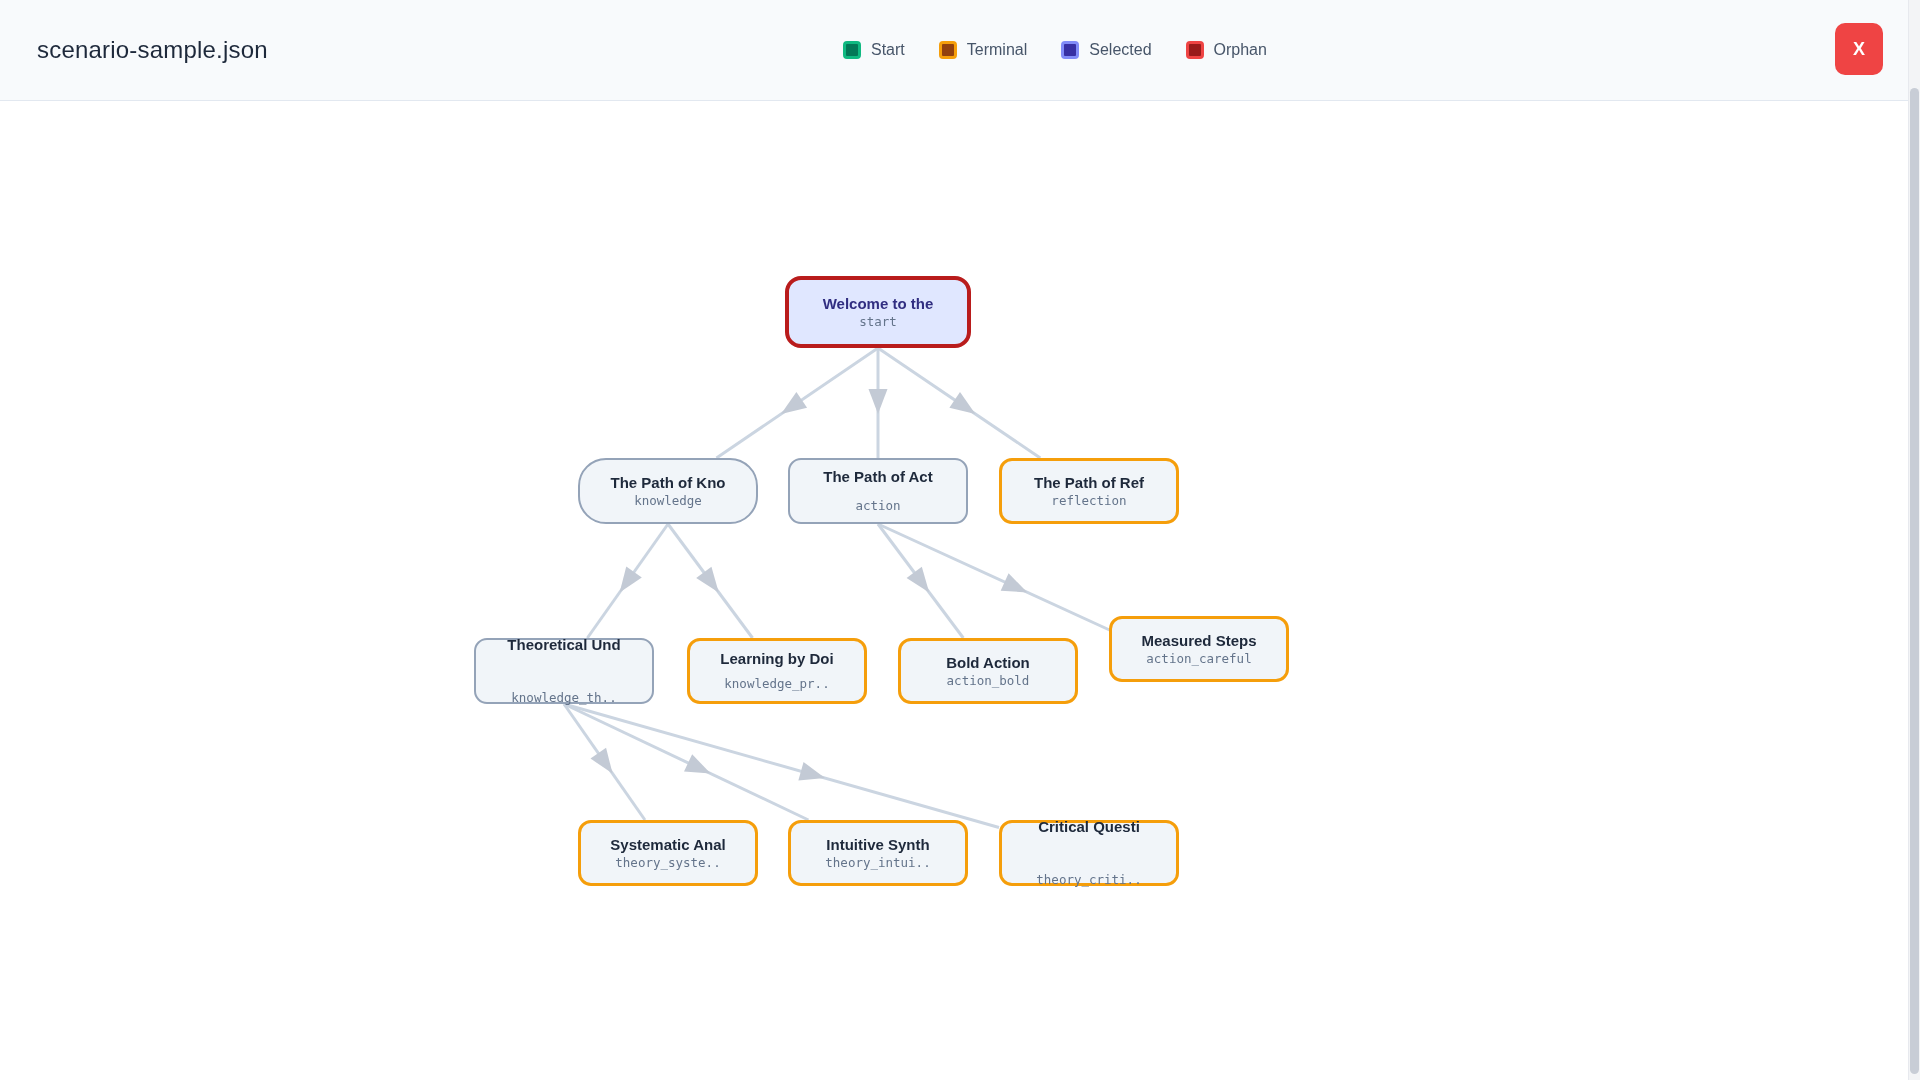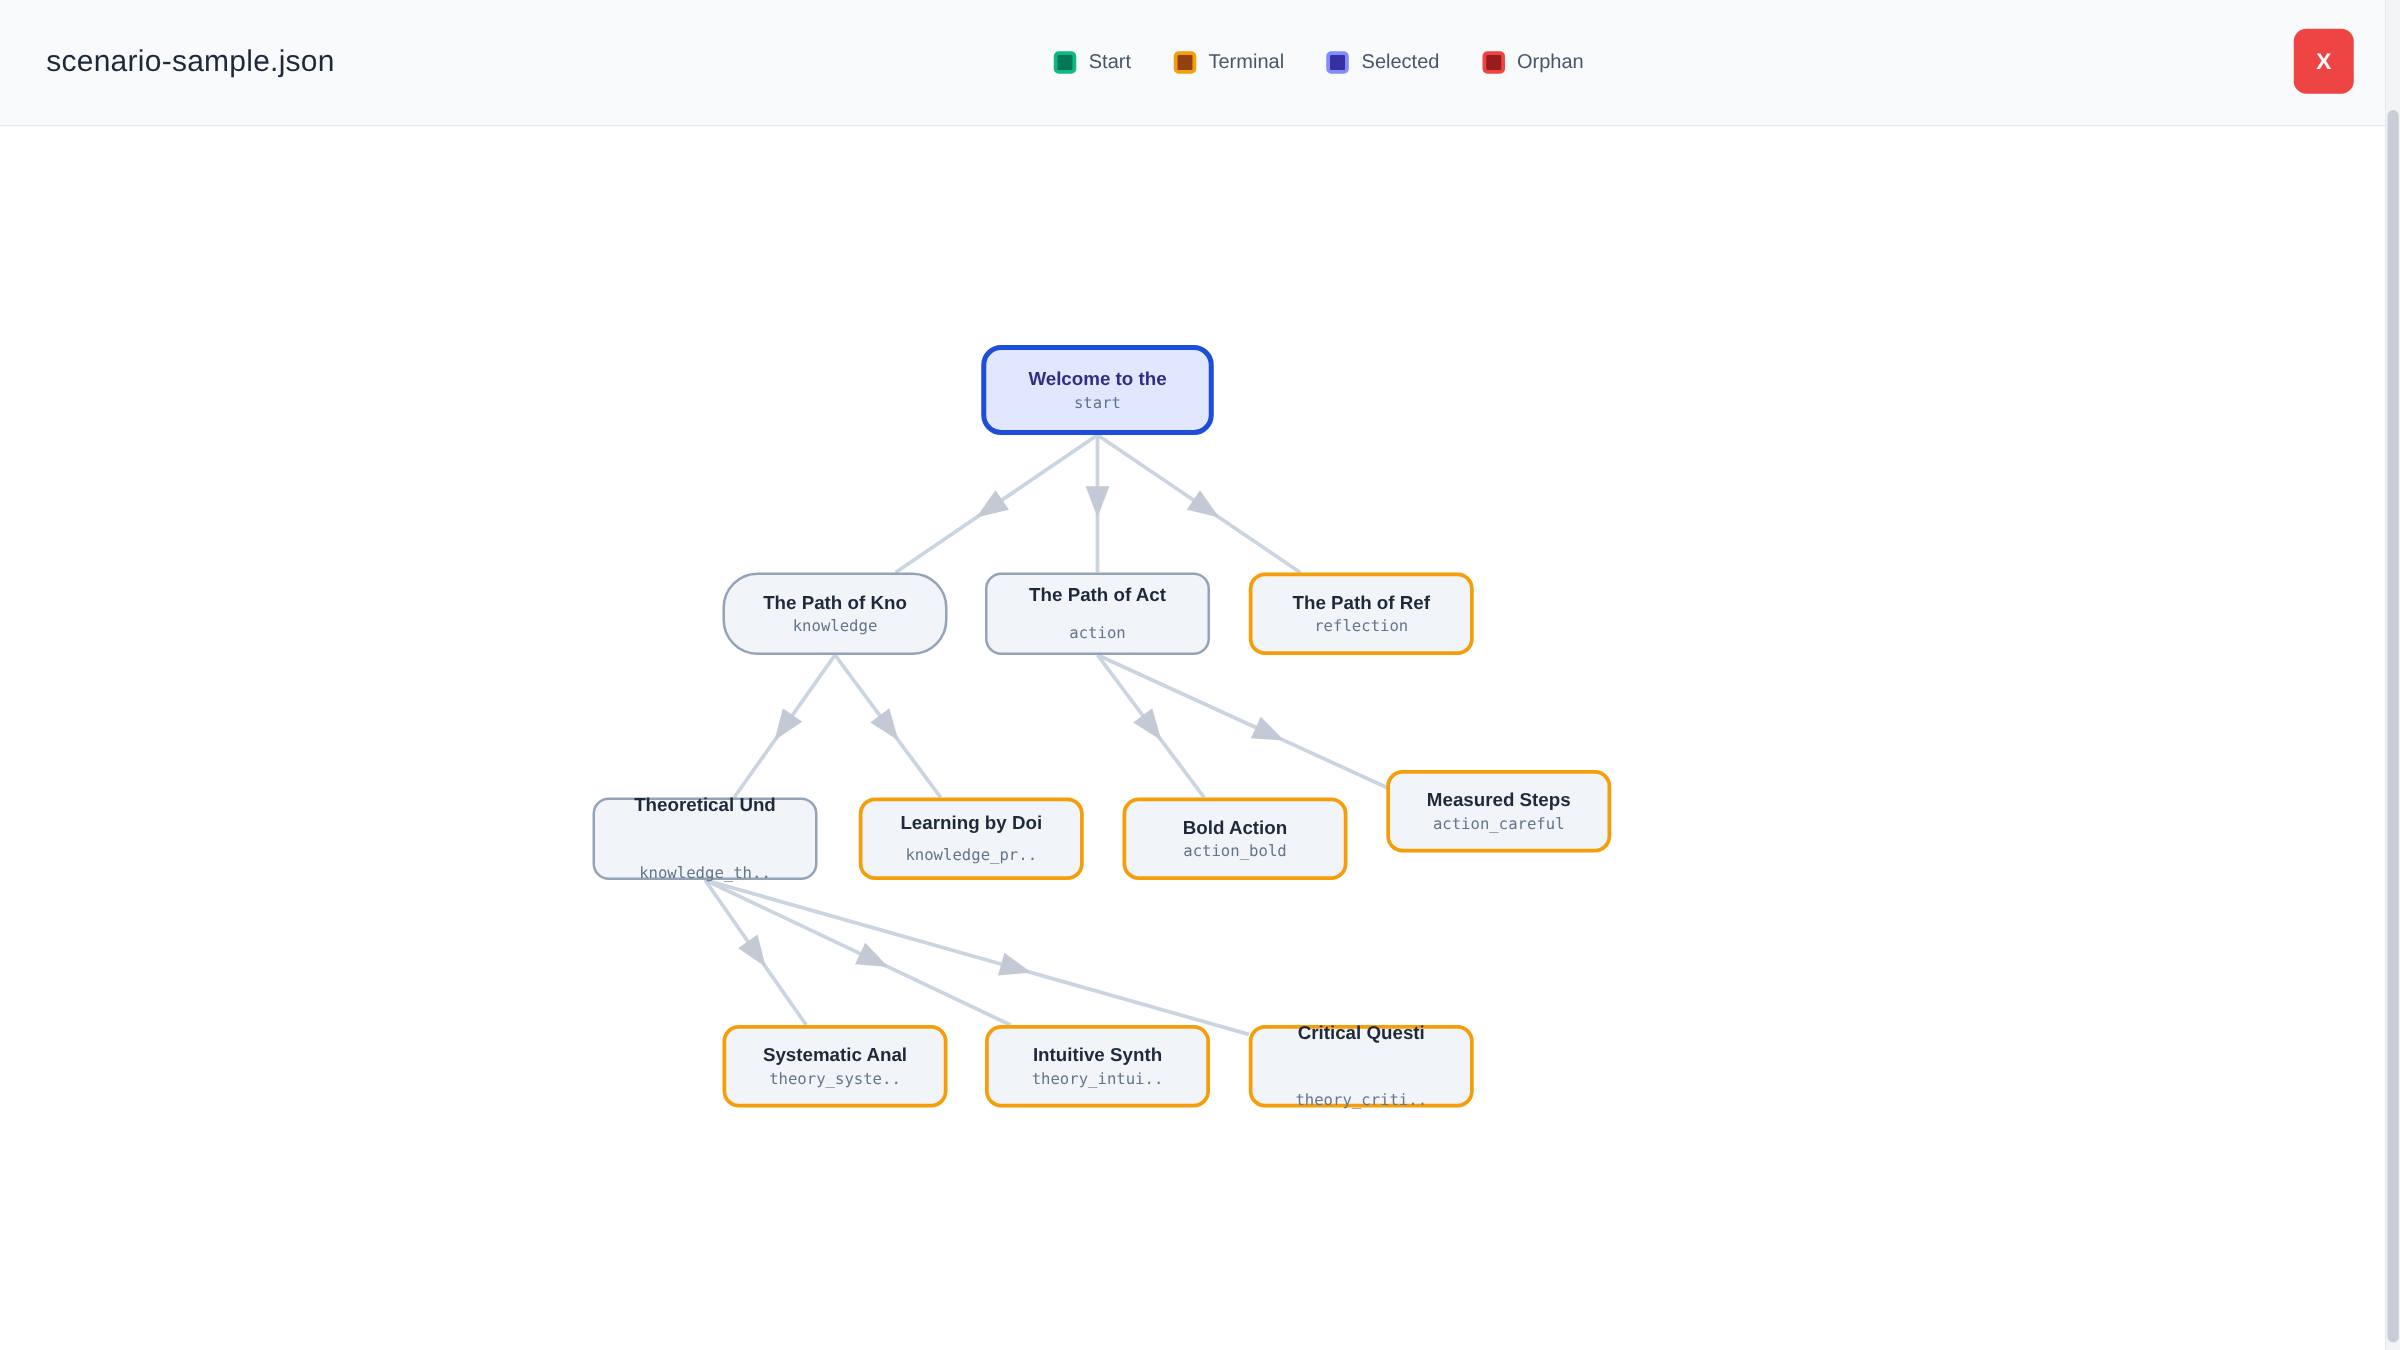--- a/index.html
+++ b/index.html
@@ -65,21 +65,21 @@
     display:flex; flex-direction:column;
     align-items:center; justify-content:center;
     gap:5px;
     transform:translate(-50%,-50%);
     z-index:2;
     cursor:pointer;
   }
   .node.terminal { border-color:#f59e0b; border-width:3px; }
   .node.start-selected {
     width:186px; height:72px;
-    border:4px solid #1d4ed8;
+    border:4px solid #b91c1c;
     background:#e0e7ff;
     border-radius:16px;
   }
   .node-title {
     font-size:15px; font-weight:600;
     color:#1e293b; line-height:1;
     white-space:nowrap;
   }
   .node.start-selected .node-title { color:#312e81; }
   .node-subtitle {

